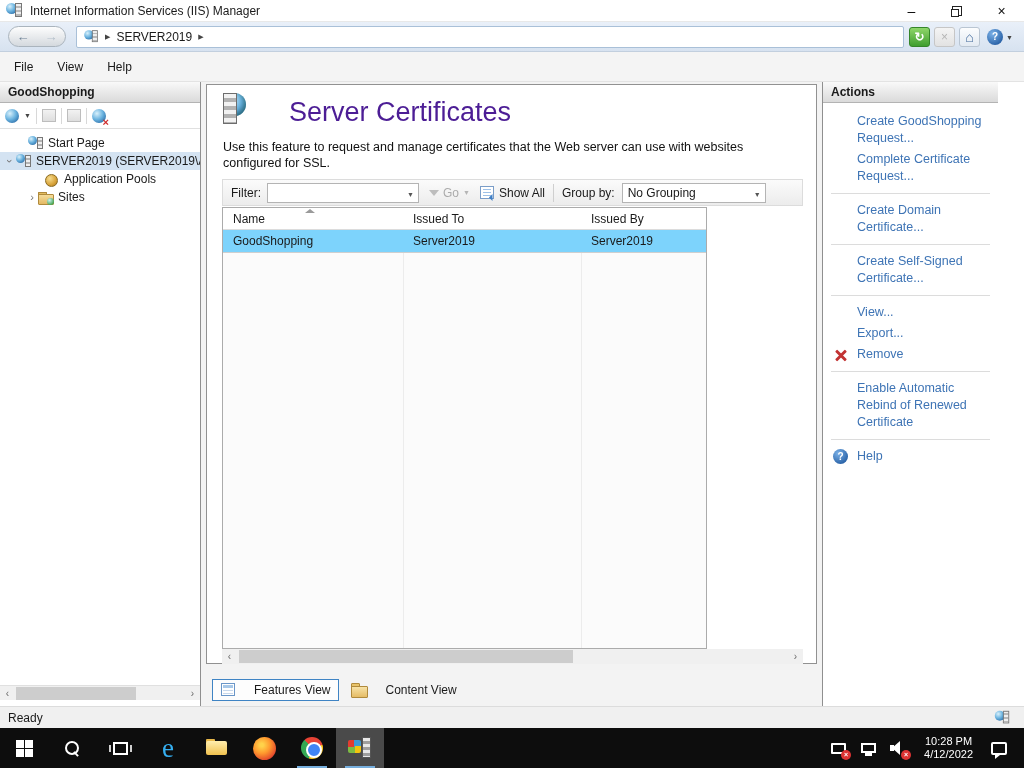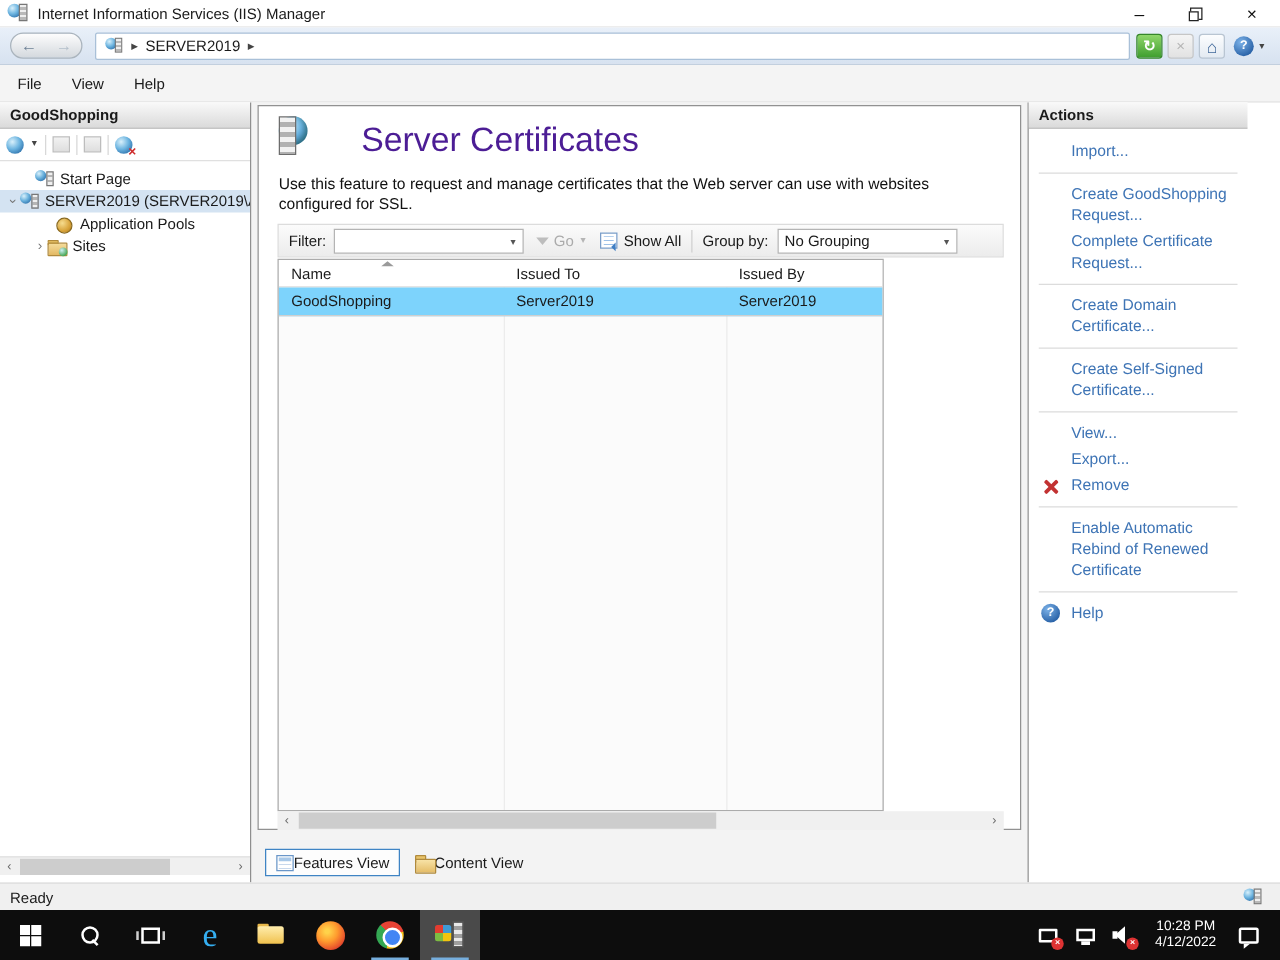--- a/index.html
+++ b/index.html
@@ -120,21 +120,21 @@
   .sortcaret { position:absolute; left:82px; top:1px; width:0; height:0; border-left:5px solid transparent; border-right:5px solid transparent; border-bottom:4px solid #9a9a9a; }
   .lrow { position:relative; height:23px; display:flex; font-size:12px; }
   .lrow.selected { background:#7dd3fc; border-bottom:1px solid #cfcfcf; }
   .list-hscroll { position:absolute; left:15px; top:564px; width:581px; height:15px; background:#f0f0f0; }
   .list-hscroll .arr { position:absolute; top:0; width:15px; height:15px; color:#6a6a6a; font-size:10px; text-align:center; line-height:15px; }
   .list-hscroll .arr.r { right:0; }
   .list-hscroll .thumb { position:absolute; left:17px; top:1px; width:334px; height:13px; background:#cdcdcd; }
 
   
   .viewtabs { position:absolute; left:206px; top:676px; width:612px; height:28px; display:flex; align-items:center; gap:4px; padding-left:6px; background:#f3f3f3; }
-  .vtab { display:inline-flex; align-items:flex-end; gap:0; padding:3px 8px; font-size:12px; }
+  .vtab { display:inline-flex; align-items:flex-start; gap:19px; padding:3px 8px; font-size:12px; }
   .vtab.active { background:#fdfdfd; border:1px solid #3f84c4; }
   .tbl-ico { position:relative; width:14px; height:13px; border:1px solid #6a96c8; background:#fff; }
   .tbl-ico::before { content:""; position:absolute; left:1px; right:1px; top:1px; height:3px; background:#a8c8e8; }
   .tbl-ico::after { content:""; position:absolute; left:1px; right:1px; top:6px; height:5px;
       background:repeating-linear-gradient(#c8d8ec 0 1px, #fff 1px 3px); }
   .fold-ico { position:relative; width:15px; height:13px; }
   .fold-ico::before { content:""; position:absolute; left:0; top:0; width:7px; height:4px; background:#e8c36a; border:1px solid #b08a3c; border-radius:1px 1px 0 0; }
   .fold-ico::after { content:""; position:absolute; left:0; top:3px; width:15px; height:10px; background:linear-gradient(#f7e2a6,#e5bc66); border:1px solid #b08a3c; border-radius:1px; }
 
   
@@ -360,23 +360,20 @@
     <div class="vtab">
       <span class="fold-ico"></span>
       <span>Content View</span>
     </div>
   </div>
 
   <div class="actions">
     <div class="pane-hdr">Actions</div>
     <div class="act-body">
       <div class="act-group">
-        <div class="act-item">Import...</div>
-      </div>
-      <div class="act-group">
         <div class="act-item">Create GoodShopping Request...</div>
         <div class="act-item">Complete Certificate Request...</div>
       </div>
       <div class="act-group">
         <div class="act-item">Create Domain Certificate...</div>
       </div>
       <div class="act-group">
         <div class="act-item">Create Self-Signed Certificate...</div>
       </div>
       <div class="act-group">

